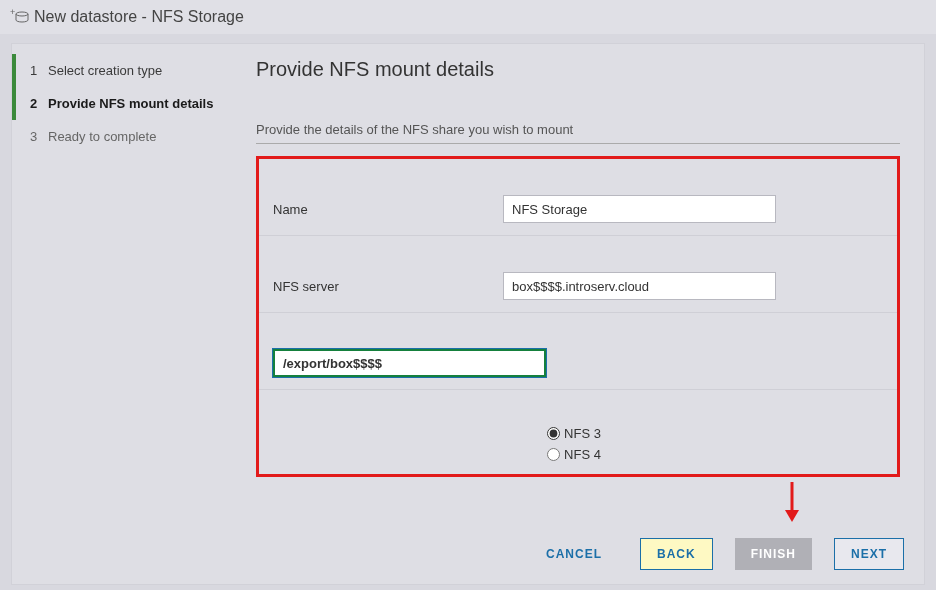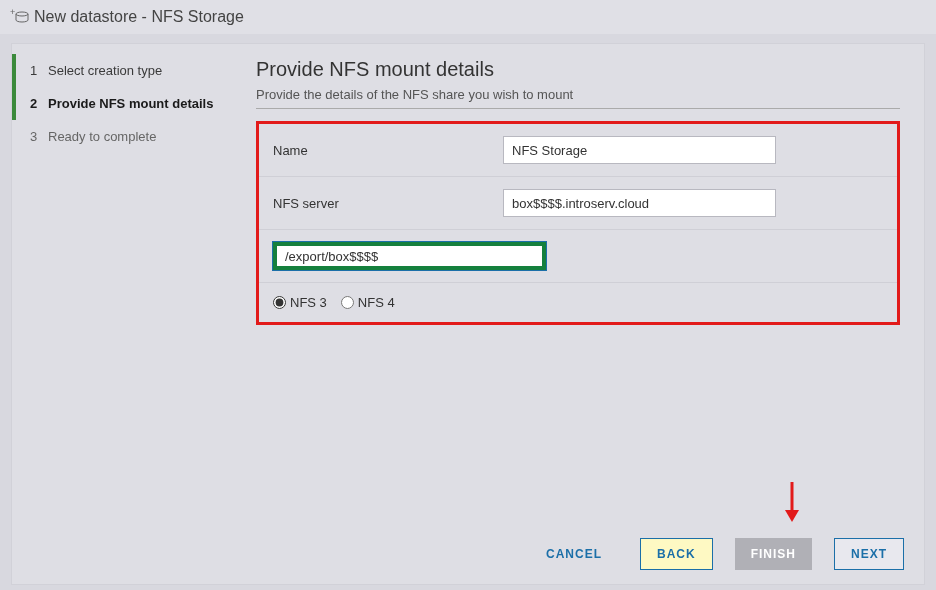--- a/index.html
+++ b/index.html
@@ -61,47 +61,48 @@
   }
   .step.done { color: #3a3a3a; border-left-color: #3b8a3b; }
   .step.active { color: #1a1a1a; font-weight: 600; border-left-color: #3b8a3b; }
   .main {
     flex: 1;
     padding: 14px 24px 10px 16px;
     display: flex;
     flex-direction: column;
   }
   .page-title { font-size: 20px; color: #333; margin-bottom: 6px; font-weight: 500; }
-  .page-desc { font-size: 13px; color: #555; margin-bottom: 6px; }
+  .page-desc { font-size: 13px; color: #555; margin-bottom: 6px; margin-top: 35px; }
   .hr { border: none; border-top: 1px solid #aaa; margin-bottom: 12px; }
   .form-wrap {
     border: 3px solid #e21a1a;
     padding: 0;
   }
   .form-row {
     display: flex;
     align-items: center;
     padding: 12px 14px;
     border-bottom: 1px solid #cfcfd6;
+    margin-top: 24px;
   }
   .form-row:last-child { border-bottom: none; }
   .form-label { width: 230px; color: #333; font-size: 13px; }
   .form-field { flex: 1; }
   .text-input {
     width: 273px;
     height: 28px;
     border: 1px solid #b8b8c0;
     background: #fff;
     padding: 0 8px;
     font-size: 13px;
     color: #333;
     outline: none;
   }
-  .text-input.focused { border: 4px solid #15803d; box-shadow: 0 0 0 1px #1b6fa8; }
-  .radio-group { display: flex; align-items: center; gap: 6px; font-size: 13px; }
+  .text-input.focused { border: 2px solid #15803d; box-shadow: 0 0 0 1px #1b6fa8; font-weight: bold; }
+  .radio-group { display: flex; align-items: center; gap: 6px; font-size: 13px; flex-direction: column; }
   .radio-group label { display: flex; align-items: center; gap: 4px; margin-right: 8px; }
   .radio-group input[type=radio] { accent-color: #333; }
   .footer {
     display: flex;
     justify-content: flex-end;
     align-items: center;
     gap: 22px;
     padding: 14px 20px;
     position: relative;
   }

